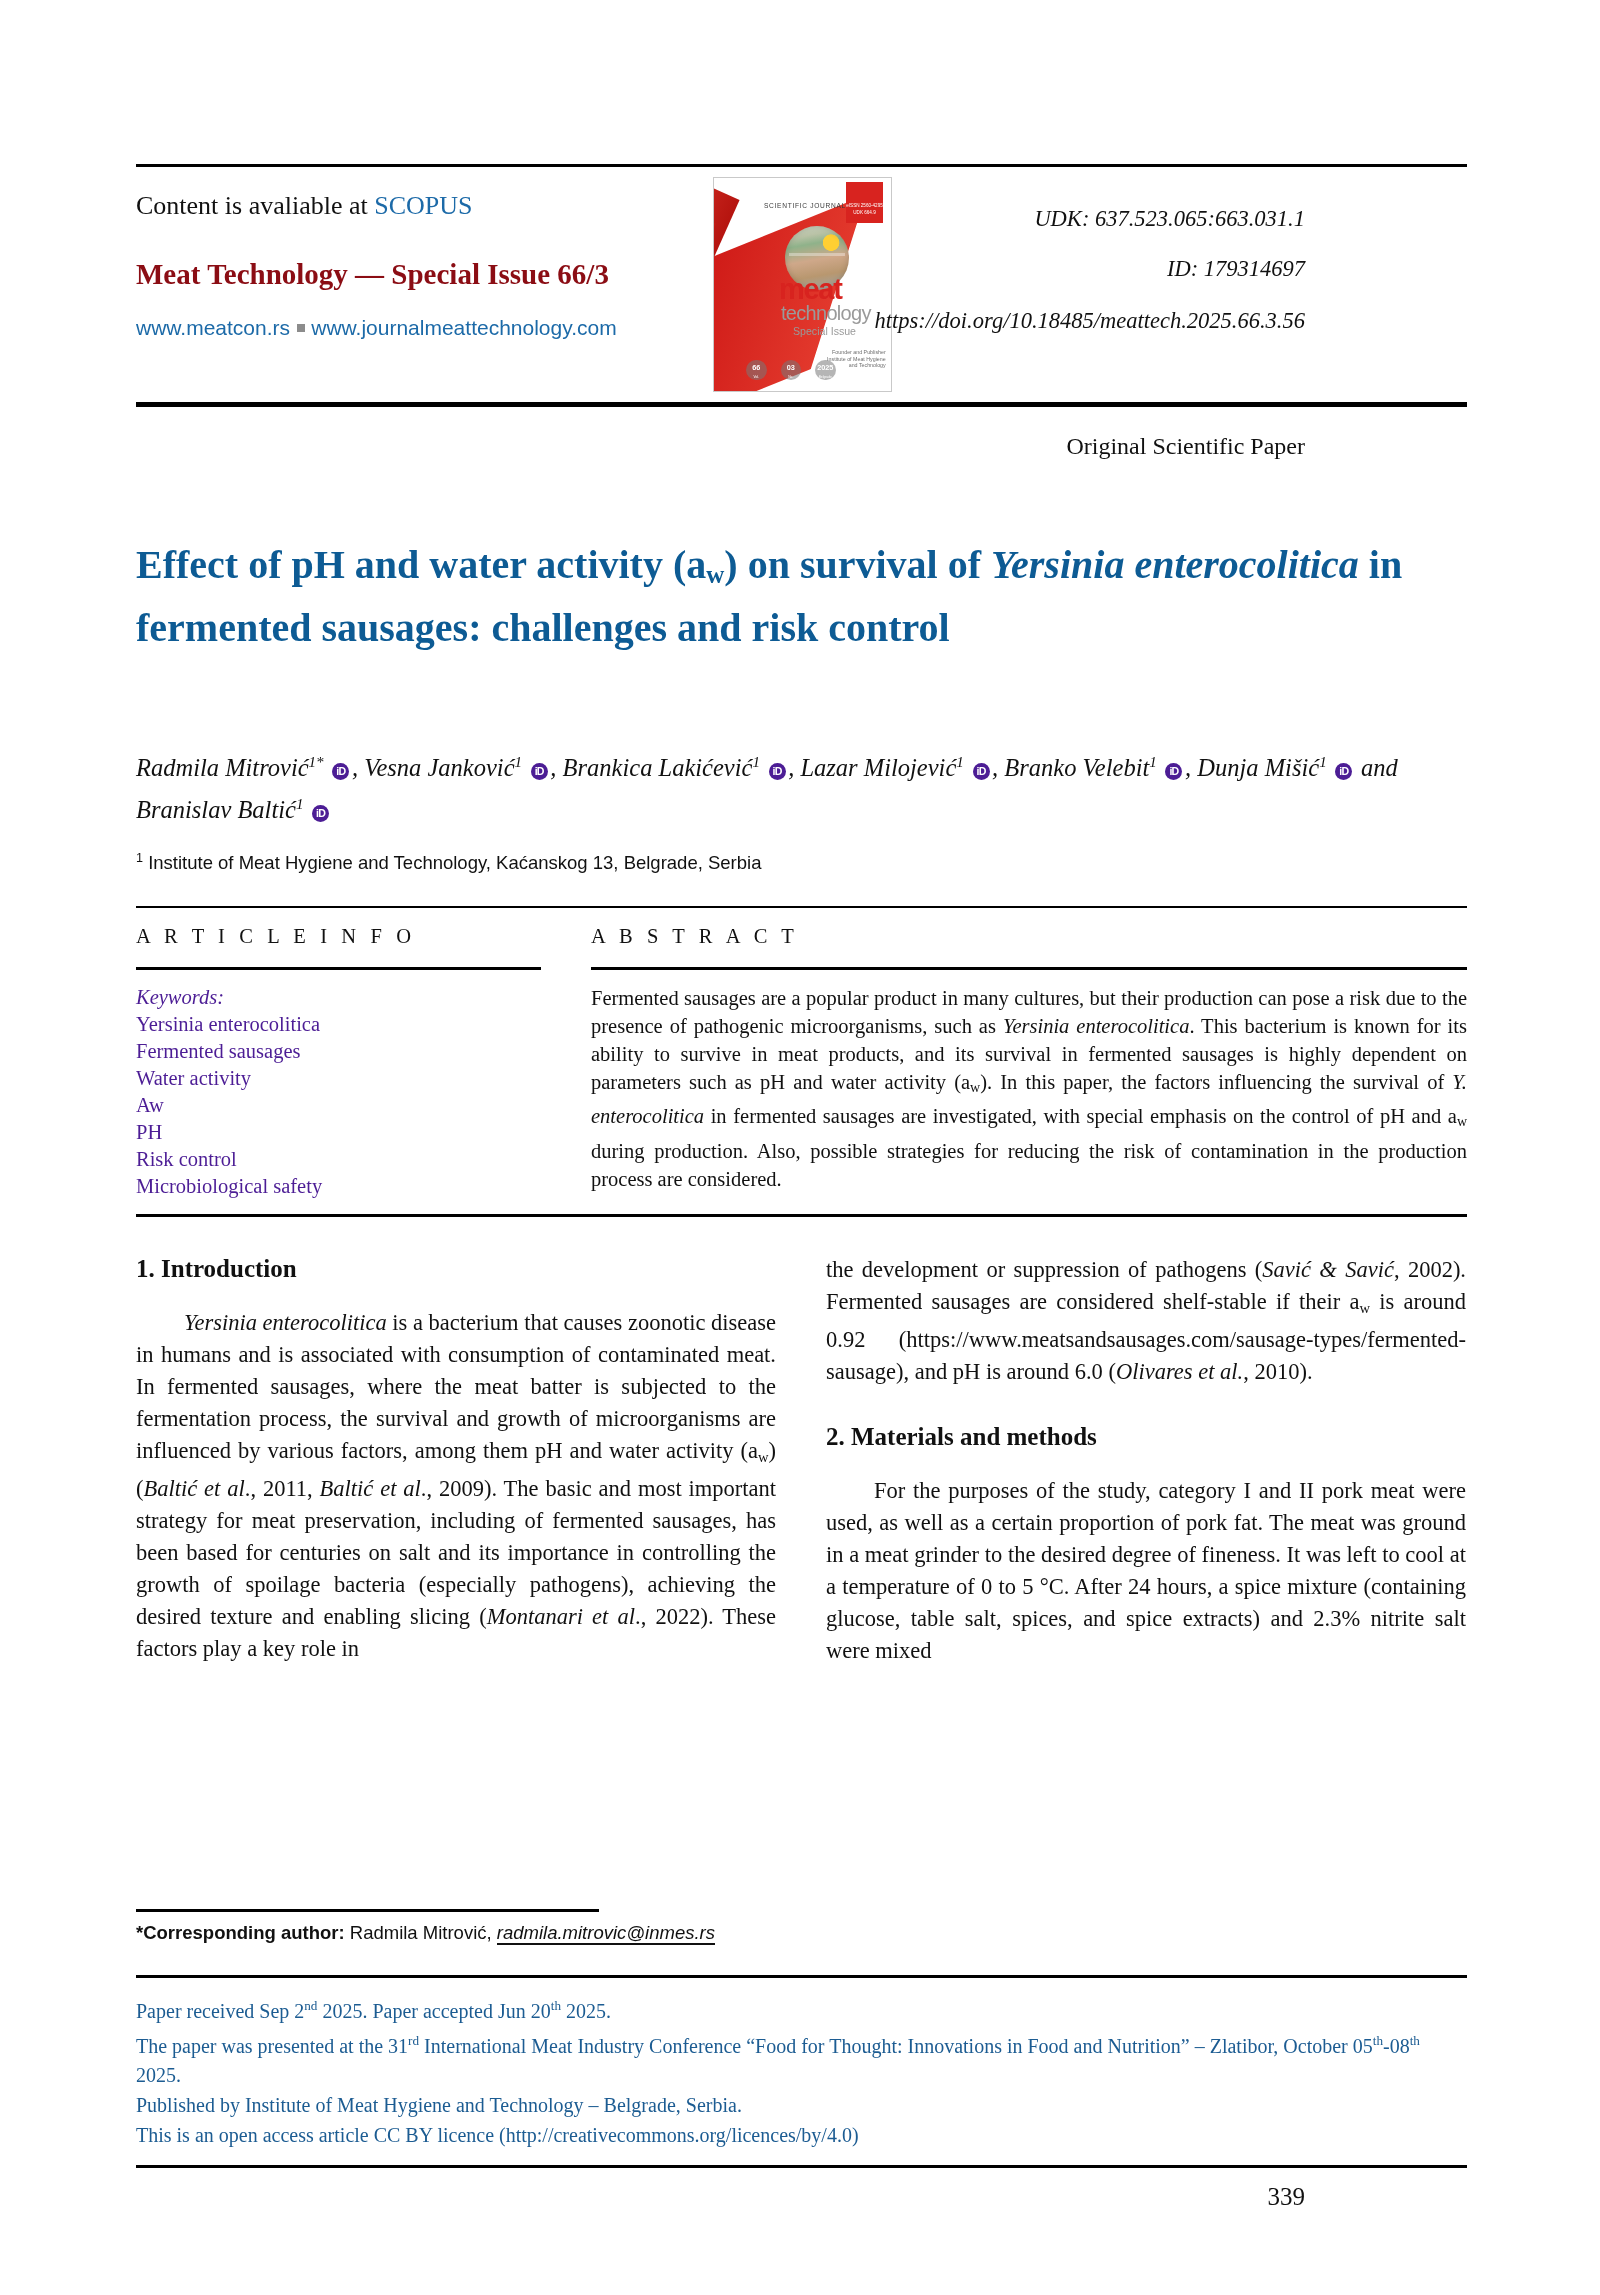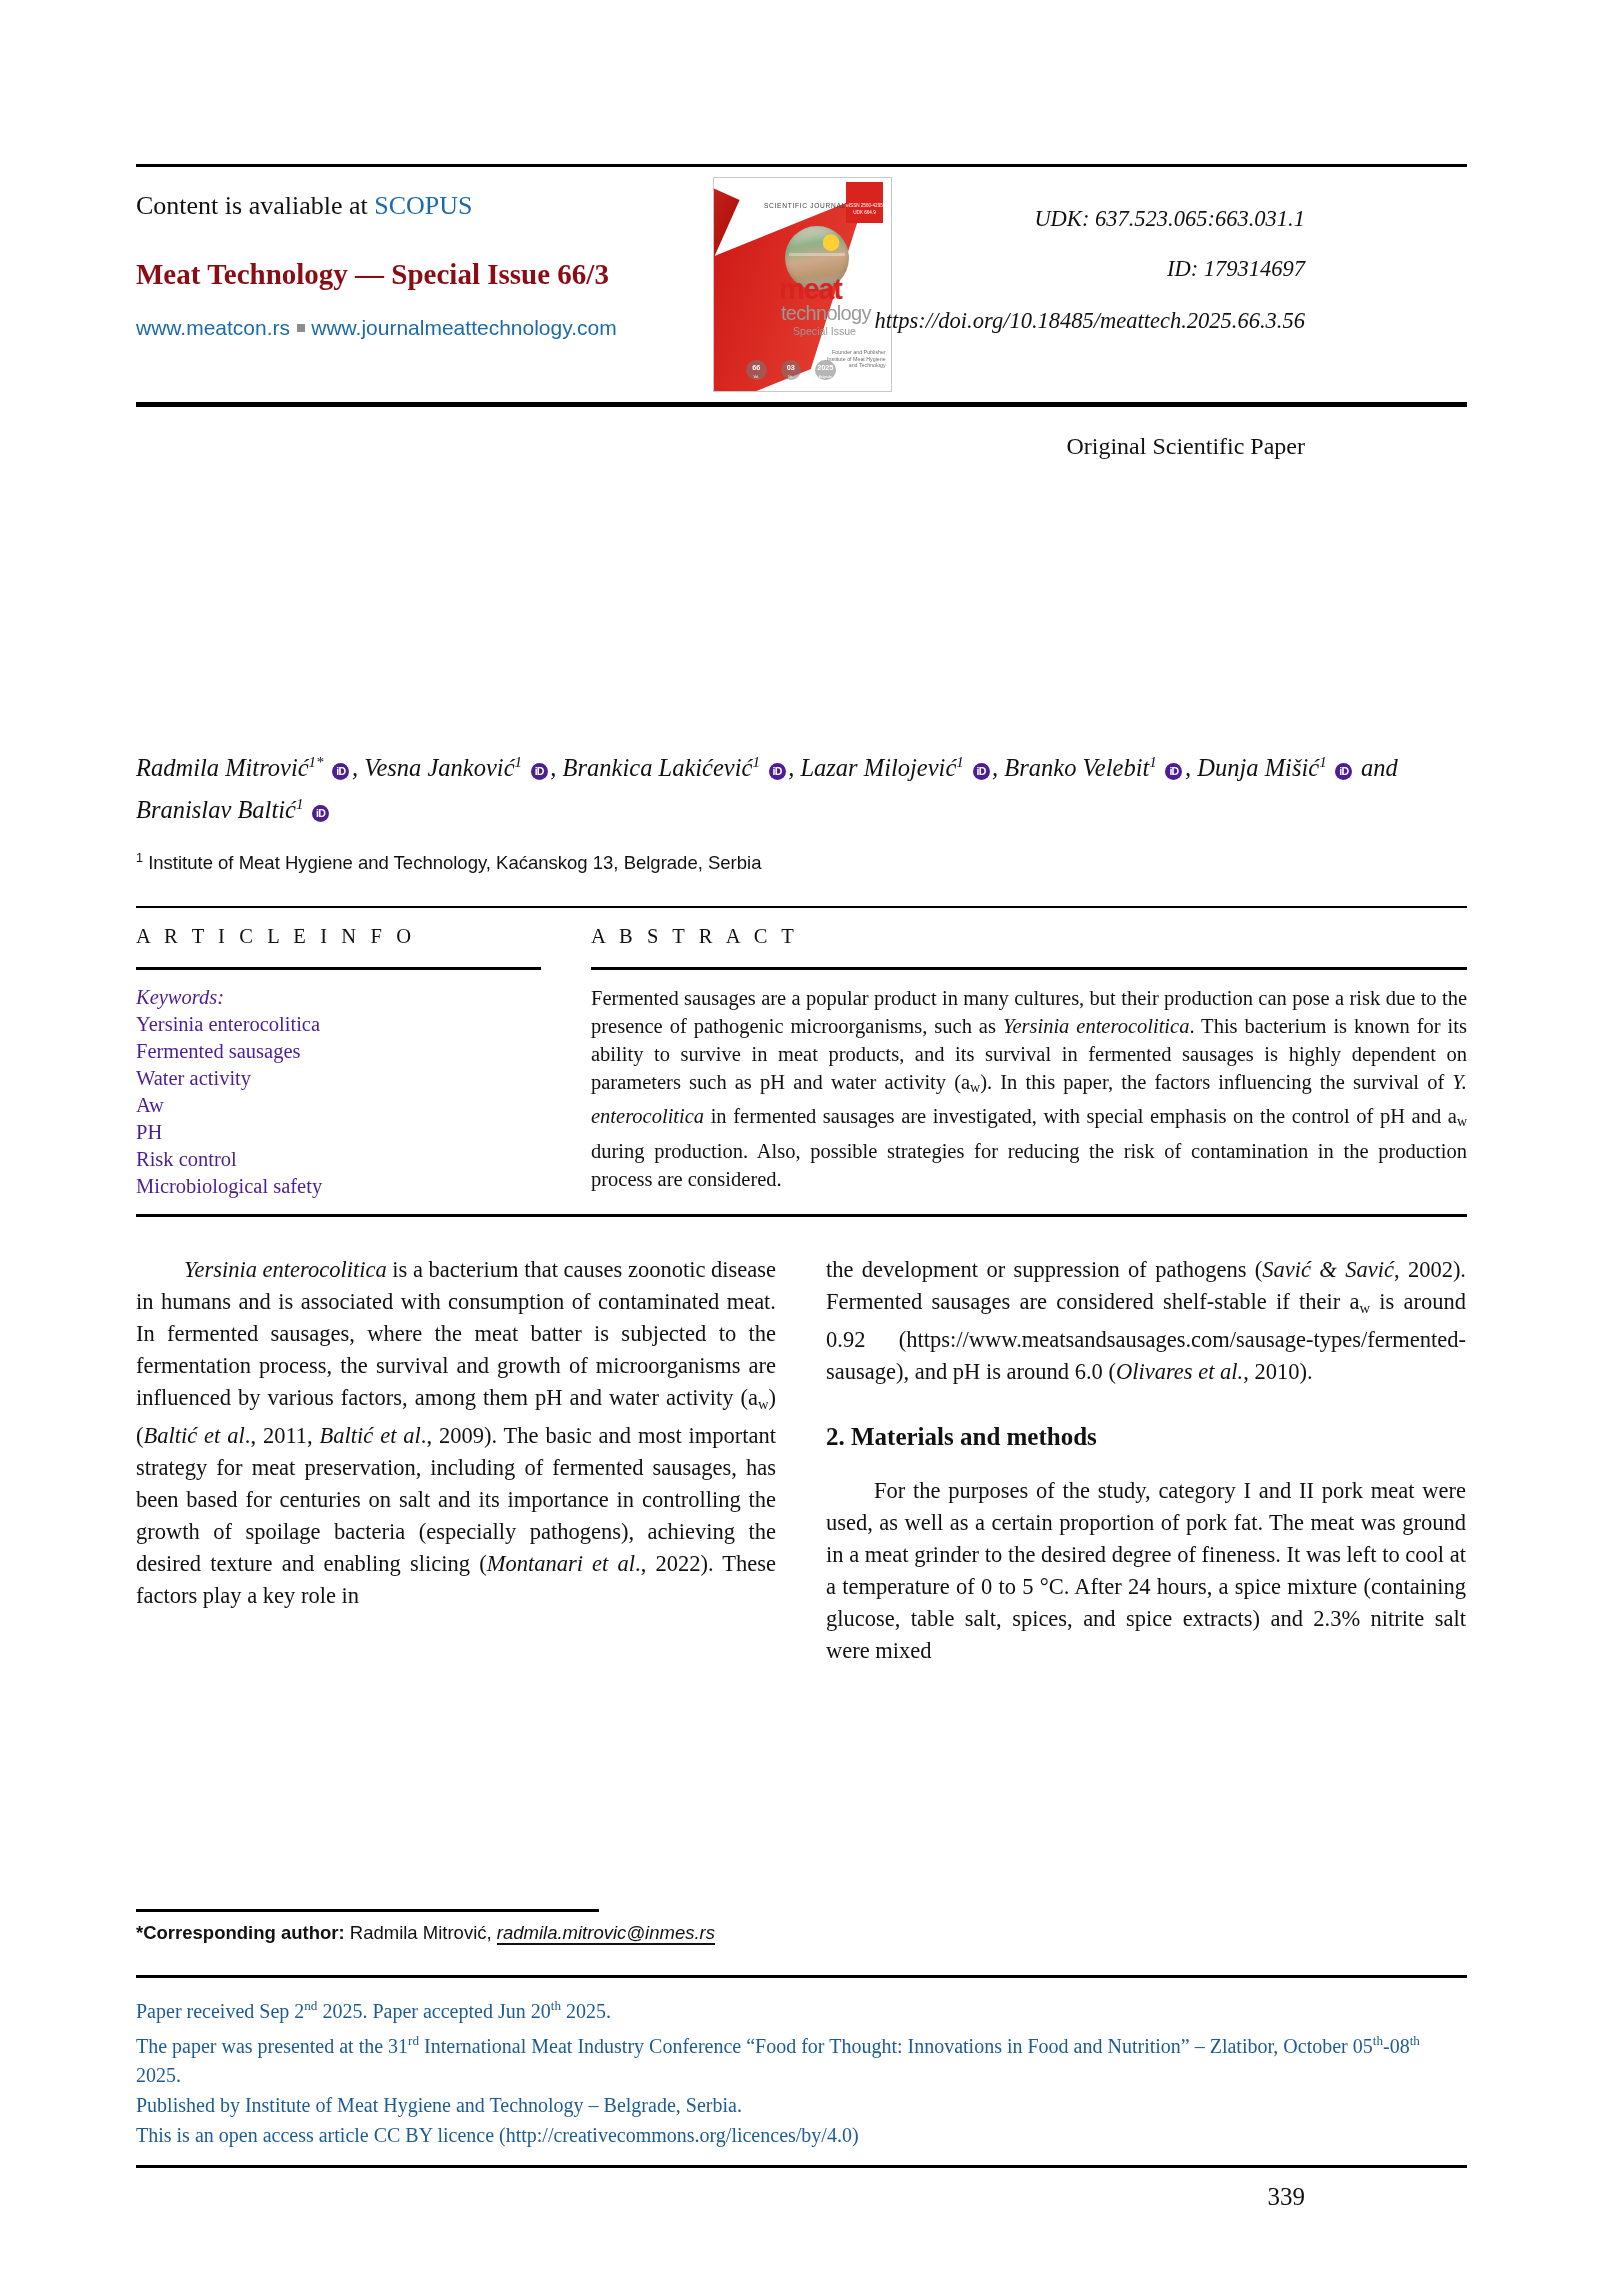--- a/index.html
+++ b/index.html
@@ -433,20 +433,21 @@
   <div class="masthead-right">
     <div id="udk-line">UDK: 637.523.065:663.031.1</div>
     <div>ID: 179314697</div>
     <div id="doi-line">https://doi.org/10.18485/meattech.2025.66.3.56</div>
   </div>
 
   <div class="rule-thick" id="masthead-bottom-rule"></div>
 
   <div id="paper-type">Original Scientific Paper</div>
 
+  <h1 id="article-title"><span>Effect of pH and water activity (a</span><sub>w</sub><span>) on survival of </span><i>Yersinia</i> <i>enterocolitica</i><span> in fermented sausages: challenges and risk</span> <span>control</span></h1>
 
   <div id="authors-block">
     <span><span>Radmila Mitrović</span><sup>1*</sup> <span class="orcid">iD</span><span>, </span></span><span><span>Vesna Janković</span><sup>1</sup> <span class="orcid">iD</span><span>, </span></span><span><span>Brankica Lakićević</span><sup>1</sup> <span class="orcid">iD</span><span>, </span></span><span><span>Lazar Milojević</span><sup>1</sup> <span class="orcid">iD</span><span>, </span></span><span><span>Branko Velebit</span><sup>1</sup> <span class="orcid">iD</span><span>, </span></span><span><span>Dunja Mišić</span><sup>1</sup> <span class="orcid">iD</span><span> and </span></span><span><span>Branislav Baltić</span><sup>1</sup> <span class="orcid">iD</span></span>
   </div>
 
   <div id="affiliation"><sup>1</sup><span> Institute of Meat Hygiene and Technology, Kaćanskog 13, Belgrade, Serbia</span></div>
 
   <div class="rule-thin" id="info-abstract-top-rule"></div>
 
   <div class="col-headline" id="article-info-head">A R T I C L E   I N F O</div>
@@ -464,20 +465,21 @@
     <div>PH</div>
     <div>Risk control</div>
     <div>Microbiological safety</div>
   </div>
 
   <div id="abstract-text"><span>Fermented sausages are a popular product in many cultures, but their production can pose a risk due to the presence of pathogenic microorganisms, such as </span><i>Yersinia enterocolitica</i><span>. This bacterium is known for its ability to survive in meat products, and its survival in fermented sausages is highly dependent on parameters such as pH and water activity (a</span><sub>w</sub><span>). In this paper, the factors influencing the survival of </span><i>Y. enterocolitica</i><span> in fermented sausages are investigated, with special emphasis on the control of pH and a</span><sub>w</sub><span> during production. Also, possible strategies for reducing the risk of contamination in the production process are considered.</span></div>
 
   <div class="rule-thin" id="info-abstract-bottom-rule"></div>
 
   <div class="body-col" id="body-col-left">
+    <div class="sec-head">1. Introduction</div>
     <p class="para"><i>Yersinia enterocolitica</i><span> is a bacterium that causes zoonotic disease in humans and is associated with consumption of contaminated meat. In fermented sausages, where the meat batter is subjected to the fermentation process, the survival and growth of microorganisms are influenced by various factors, among them pH and water activity (a</span><sub>w</sub><span>) (</span><i>Baltić et al</i><span>., 2011, </span><i>Baltić et al</i><span>., 2009). The basic and most important strategy for meat preservation, including of fermented sausages, has been based for centuries on salt and its importance in controlling the growth of spoilage bacteria (especially pathogens), achieving the desired texture and enabling slicing (</span><i>Montanari et al</i><span>., 2022). These factors play a key role in</span></p>
   </div>
 
   <div class="body-col" id="body-col-right">
     <p class="para" style="text-indent:0;"><span>the development or suppression of pathogens (</span><i>Savić &amp; Savić</i><span>, 2002). Fermented sausages are considered shelf-stable if their a</span><sub>w</sub><span> is around 0.92 (https://www.meatsandsausages.com/sausage-types/fermented-sausage), and pH is around 6.0 (</span><i>Olivares et al.</i><span>, 2010).</span></p>
     <div class="spacer-block"></div>
     <div class="sec-head">2. Materials and methods</div>
     <p class="para">For the purposes of the study, category I and II pork meat were used, as well as a certain proportion of pork fat. The meat was ground in a meat grinder to the desired degree of fineness. It was left to cool at a temperature of 0 to 5 °C. After 24 hours, a spice mixture (containing glucose, table salt, spices, and spice extracts) and 2.3% nitrite salt were mixed</p>
   </div>
 

